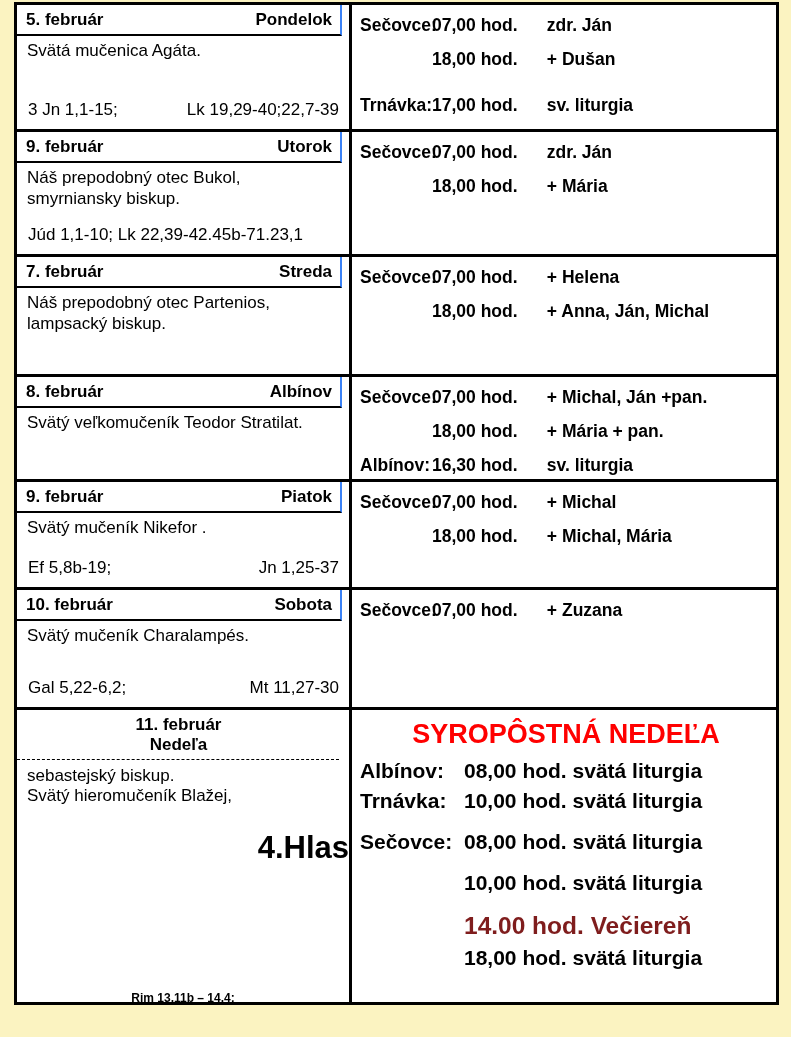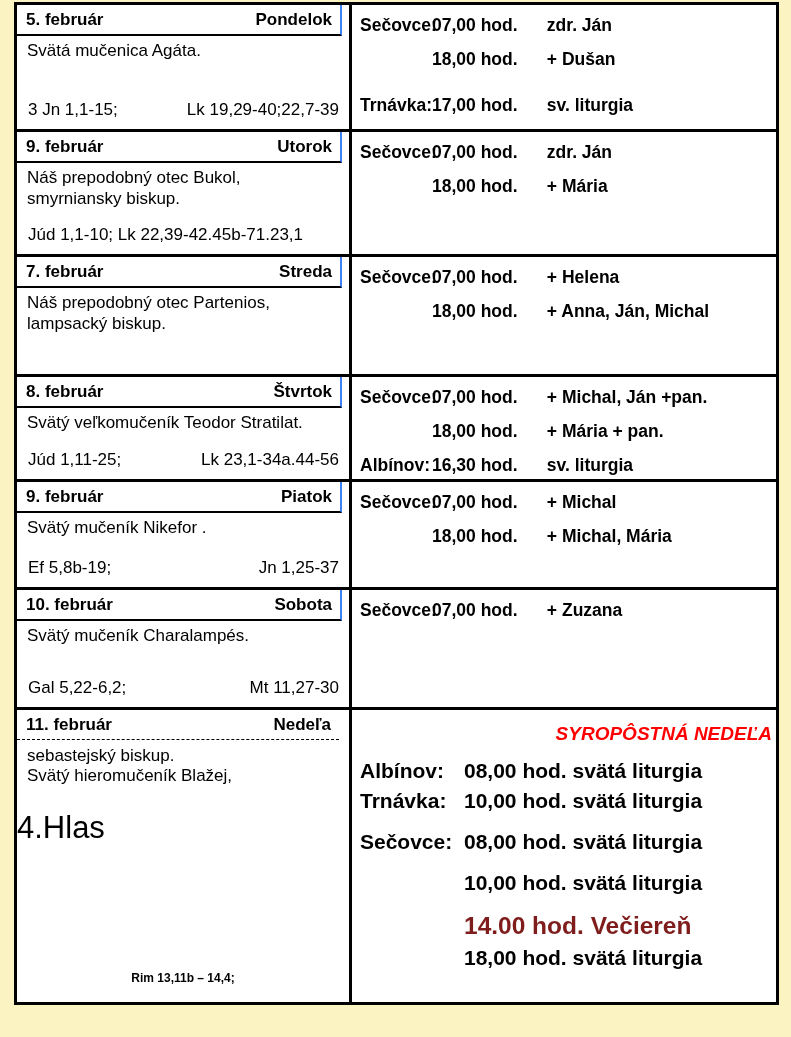--- a/index.html
+++ b/index.html
@@ -33,20 +33,21 @@
     border-bottom:2px solid #000;
     border-right:2px solid #3b82f6;
     margin-right:7px;
     flex:0 0 auto;
     white-space:pre;
   }
   .dayhead.sun {
     border-right:none;
     border-bottom:1px dashed #000;
     margin-right:10px;
+    flex-direction:column;
   }
 
   .desc { font-size:17px; line-height:21px; padding:4px 10px 0 10px; }
   .readings {
     margin-top:auto;
     display:flex; justify-content:space-between;
     font-size:17px;
     padding:0 10px 9px 11px;
     white-space:pre;
     gap:41px;
@@ -57,29 +58,28 @@
   .svc {
     display:grid;
     grid-template-columns:72px 110px auto;
     font-weight:bold; font-size:17.5px; line-height:34px;
     white-space:pre;
   }
   .svc.gap-before { margin-top:12px; }
 
   
   .sun-desc { font-size:17px; line-height:20px; padding:6px 10px 0 10px; }
-  .tone { font-weight:normal; font-size:31px; text-align:left; margin-top:24px; line-height:36px; }
+  .tone { font-weight:bold; font-size:31px; text-align:right; margin-top:24px; line-height:36px; }
   .sun-readings { font-weight:bold; font-size:12px; text-align:center; margin-top:27px; line-height:30px; white-space:pre; }
 
   
   .rcell.sun-r { padding:8px 4px 0 8px; }
   .sun-title {
-    font-weight:bold; font-size:19px; line-height:32px;
-    text-align:right;
-    font-style:italic;
+    font-weight:bold; font-size:27px; line-height:32px;
+    text-align:center;
   }
   .sun-services { margin-top:6px; }
   .sun-svc {
     display:grid;
     grid-template-columns:104px auto;
     font-weight:bold; font-size:21px; line-height:30px;
     white-space:pre;
   }
   .sun-svc.gap-before { margin-top:11px; }
   .sun-svc.red-line { font-size:24.5px; line-height:34px; }
@@ -187,30 +187,26 @@
             <span></span>
             <span>18,00 hod.</span>
             <span> + Anna, Ján, Michal</span>
           </div>
         </div>
     </div>
 
     <div class="lcell">
       <div class="dayhead">
         <span>8. február</span>
-        <span>Štvrtok</span>
+        <span>Albínov</span>
       </div>
       <div class="desc">
 
       <div>Svätý veľkomučeník Teodor Stratilat.</div>
         </div>
-      <div class="readings">
-        <span>Júd 1,11-25;</span>
-        <span>Lk 23,1-34a.44-56</span>
-      </div>
     </div>
     <div class="rcell">
       <div>
 
           <div class="svc">
             <span>Sečovce:</span>
             <span>07,00 hod.</span>
             <span> + Michal, Ján +pan.</span>
           </div>
 

